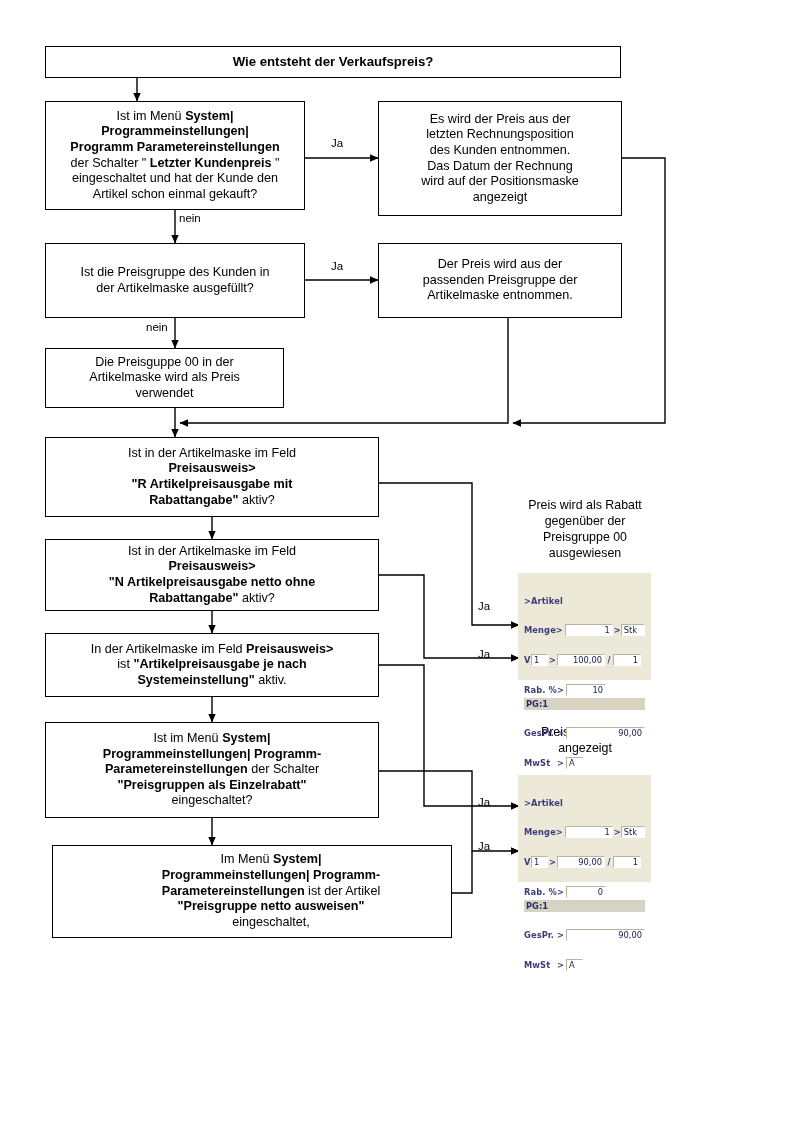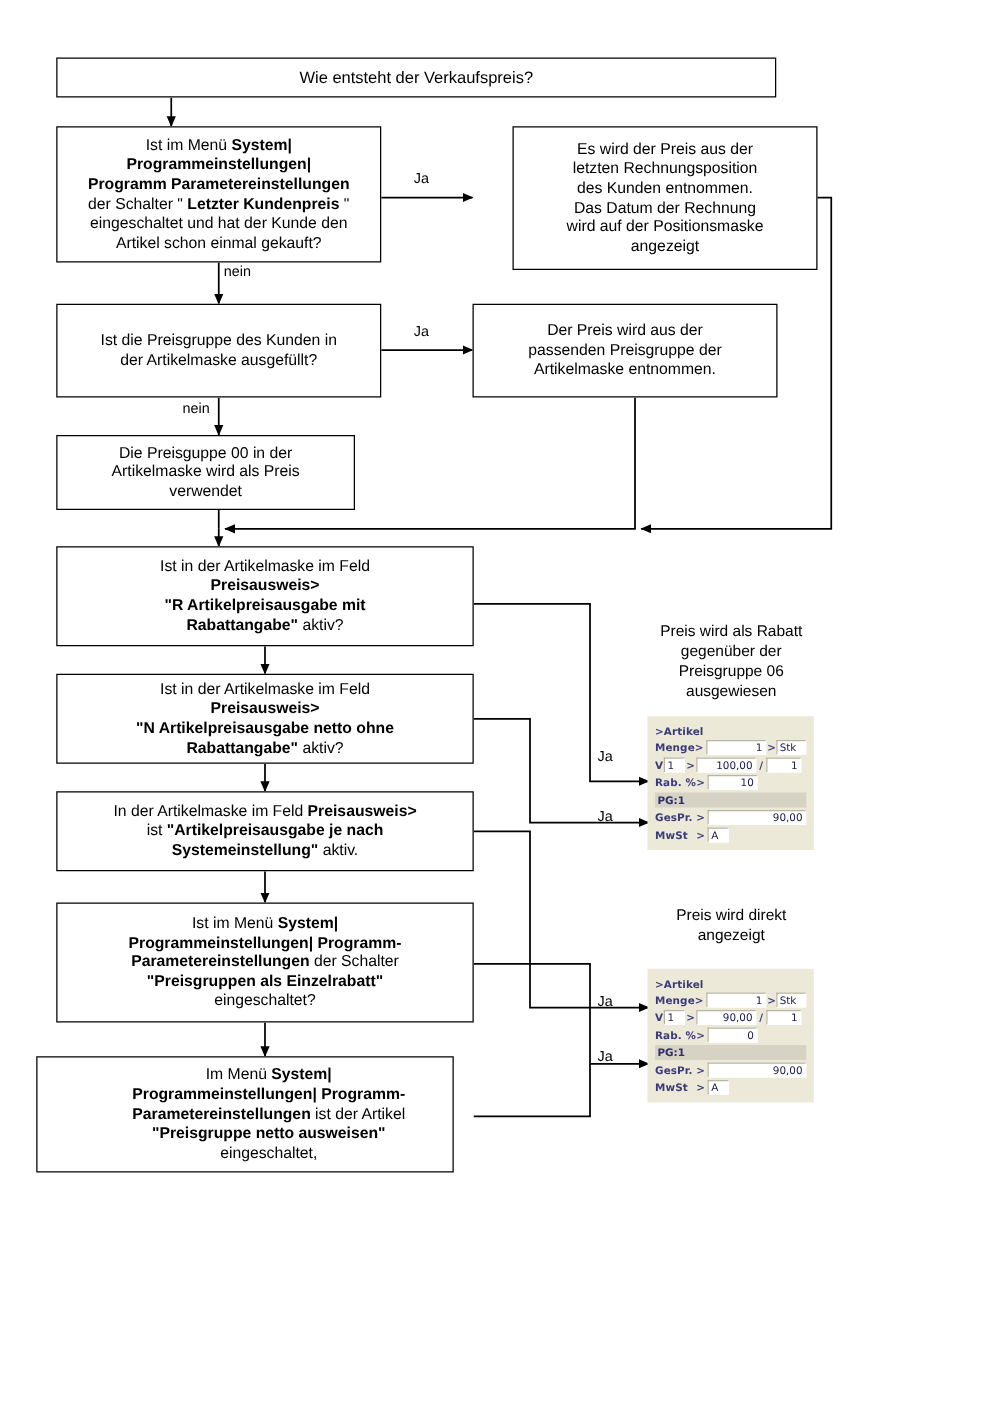--- a/index.html
+++ b/index.html
@@ -29,21 +29,21 @@
     align-items: center;
     justify-content: center;
     text-align: center;
     color: #000000;
     line-height: 1.24;
     padding: 2px 6px;
   }
   .node .inner { width: 100%; }
   .t13 { font-size: 12.6px; }
   .b { font-weight: bold; }
-  .title-node { font-weight: normal; font-size: 13.2px; }
+  .title-node { font-weight: bold; font-size: 13.2px; }
 
   .edge-label {
     position: absolute;
     font-size: 11.5px;
     color: #000000;
     white-space: nowrap;
   }
 
   
   .caption {
@@ -62,20 +62,21 @@
     padding: 5px 6px 6px 6px;
     font-family: "DejaVu Sans", sans-serif;
     font-size: 8.3px;
     color: #3b3b7a;
   }
   .mask .row {
     display: flex;
     align-items: center;
     height: 14px;
     white-space: nowrap;
+    margin-top: 16px;
   }
   .mask .lbl {
     color: #3b3b7a;
     font-weight: bold;
     letter-spacing: .1px;
   }
   .mask .gt { color: #3b3b7a; font-weight: bold; }
   .mask .fld {
     background: #ffffff;
     border: 1px solid #b8b4a0;
@@ -163,21 +164,21 @@
   <div class="inner">
     <span>Ist im Menü </span><span class="b">System|</span><br>
     <span class="b">Programmeinstellungen|</span><br>
     <span class="b">Programm Parametereinstellungen</span><br>
     <span>der Schalter " </span><span class="b">Letzter Kundenpreis</span><span> "</span><br>
     <span>eingeschaltet und hat der Kunde den</span><br>
     <span>Artikel schon einmal gekauft?</span>
   </div>
 </div>
 
-<div class="node t13" style="left:378px; top:101px; width:244px; height:115px;margin-left:32px;">
+<div class="node t13" style="left:378px; top:101px; width:244px; height:115px;">
   <div class="inner">
     <span>Es wird der Preis aus der</span><br>
     <span>letzten Rechnungsposition</span><br>
     <span>des Kunden entnommen.</span><br>
     <span>Das Datum der Rechnung</span><br>
     <span>wird auf der Positionsmaske</span><br>
     <span>angezeigt</span>
   </div>
 </div>
 
@@ -233,21 +234,21 @@
 <div class="node t13" style="left:45px; top:722px; width:334px; height:96px;">
   <div class="inner">
     <span>Ist im Menü </span><span class="b">System|</span><br>
     <span class="b">Programmeinstellungen| Programm-</span><br>
     <span class="b">Parametereinstellungen</span><span> der Schalter</span><br>
     <span class="b">"Preisgruppen als Einzelrabatt"</span><br>
     <span>eingeschaltet?</span>
   </div>
 </div>
 
-<div class="node t13" style="left:29px; top:845px; width:334px; height:93px;padding-left:44px;">
+<div class="node t13" style="left:52px; top:845px; width:400px; height:93px;padding-left:44px;">
   <div class="inner">
     <span>Im Menü </span><span class="b">System|</span><br>
     <span class="b">Programmeinstellungen| Programm-</span><br>
     <span class="b">Parametereinstellungen</span><span> ist der Artikel</span><br>
     <span class="b">"Preisgruppe netto ausweisen"</span><br>
     <span>eingeschaltet,</span>
   </div>
 </div>
 
 <div class="edge-label" style="left:179px; top:212px;">nein</div>
@@ -255,21 +256,21 @@
 <div class="edge-label" style="left:331px; top:137px;">Ja</div>
 <div class="edge-label" style="left:331px; top:260px;">Ja</div>
 <div class="edge-label" style="left:478px; top:600px;">Ja</div>
 <div class="edge-label" style="left:478px; top:648px;">Ja</div>
 <div class="edge-label" style="left:478px; top:796px;">Ja</div>
 <div class="edge-label" style="left:478px; top:840px;">Ja</div>
 
 <div class="caption" style="left:505px; top:497px; width:160px;">
   <span>Preis wird als Rabatt</span><br>
   <span>gegenüber der</span><br>
-  <span>Preisgruppe 06</span><br>
+  <span>Preisgruppe 00</span><br>
   <span>ausgewiesen</span>
 </div>
 
 <div class="caption" style="left:505px; top:724px; width:160px;">
   <span>Preis wird direkt</span><br>
   <span>angezeigt</span>
 </div>
 
 <div class="mask" style="left:518px; top:573px; width:133px; height:107px;">
   <div class="row hdr">

